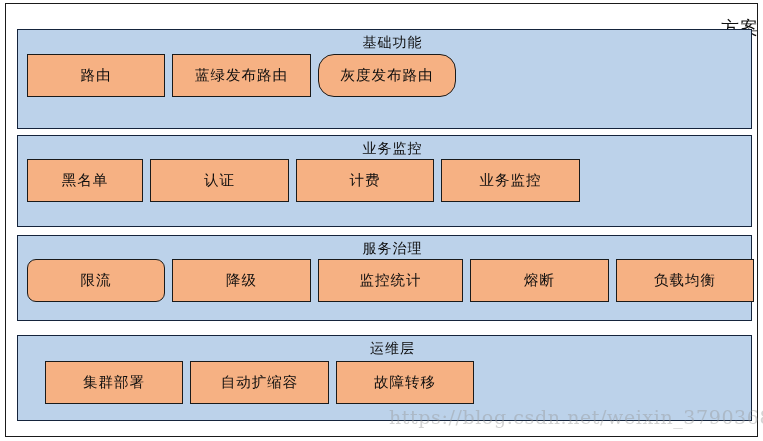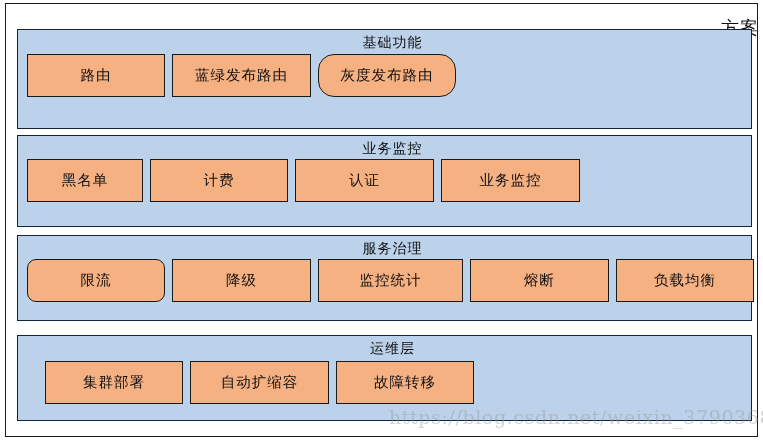--- a/index.html
+++ b/index.html
@@ -130,22 +130,22 @@
         <div class="node-box" style="width: 138px;">路由</div>
         <div class="node-box" style="width: 139px;">蓝绿发布路由</div>
         <div class="node-box" style="width: 138px; border-radius: 16px;">灰度发布路由</div>
       </div>
     </div>
 
     <div class="section" id="section-1">
       <div class="section-title">业务监控</div>
       <div class="boxes-row">
         <div class="node-box" style="width: 116px;">黑名单</div>
+        <div class="node-box" style="width: 139px;">认证</div>
         <div class="node-box" style="width: 138px;">计费</div>
-        <div class="node-box" style="width: 139px;">认证</div>
         <div class="node-box" style="width: 139px;">业务监控</div>
       </div>
     </div>
 
     <div class="section" id="section-2">
       <div class="section-title">服务治理</div>
       <div class="boxes-row">
         <div class="node-box" style="width: 138px; border-radius: 9px;">限流</div>
         <div class="node-box" style="width: 139px;">降级</div>
         <div class="node-box" style="width: 145px;">监控统计</div>

